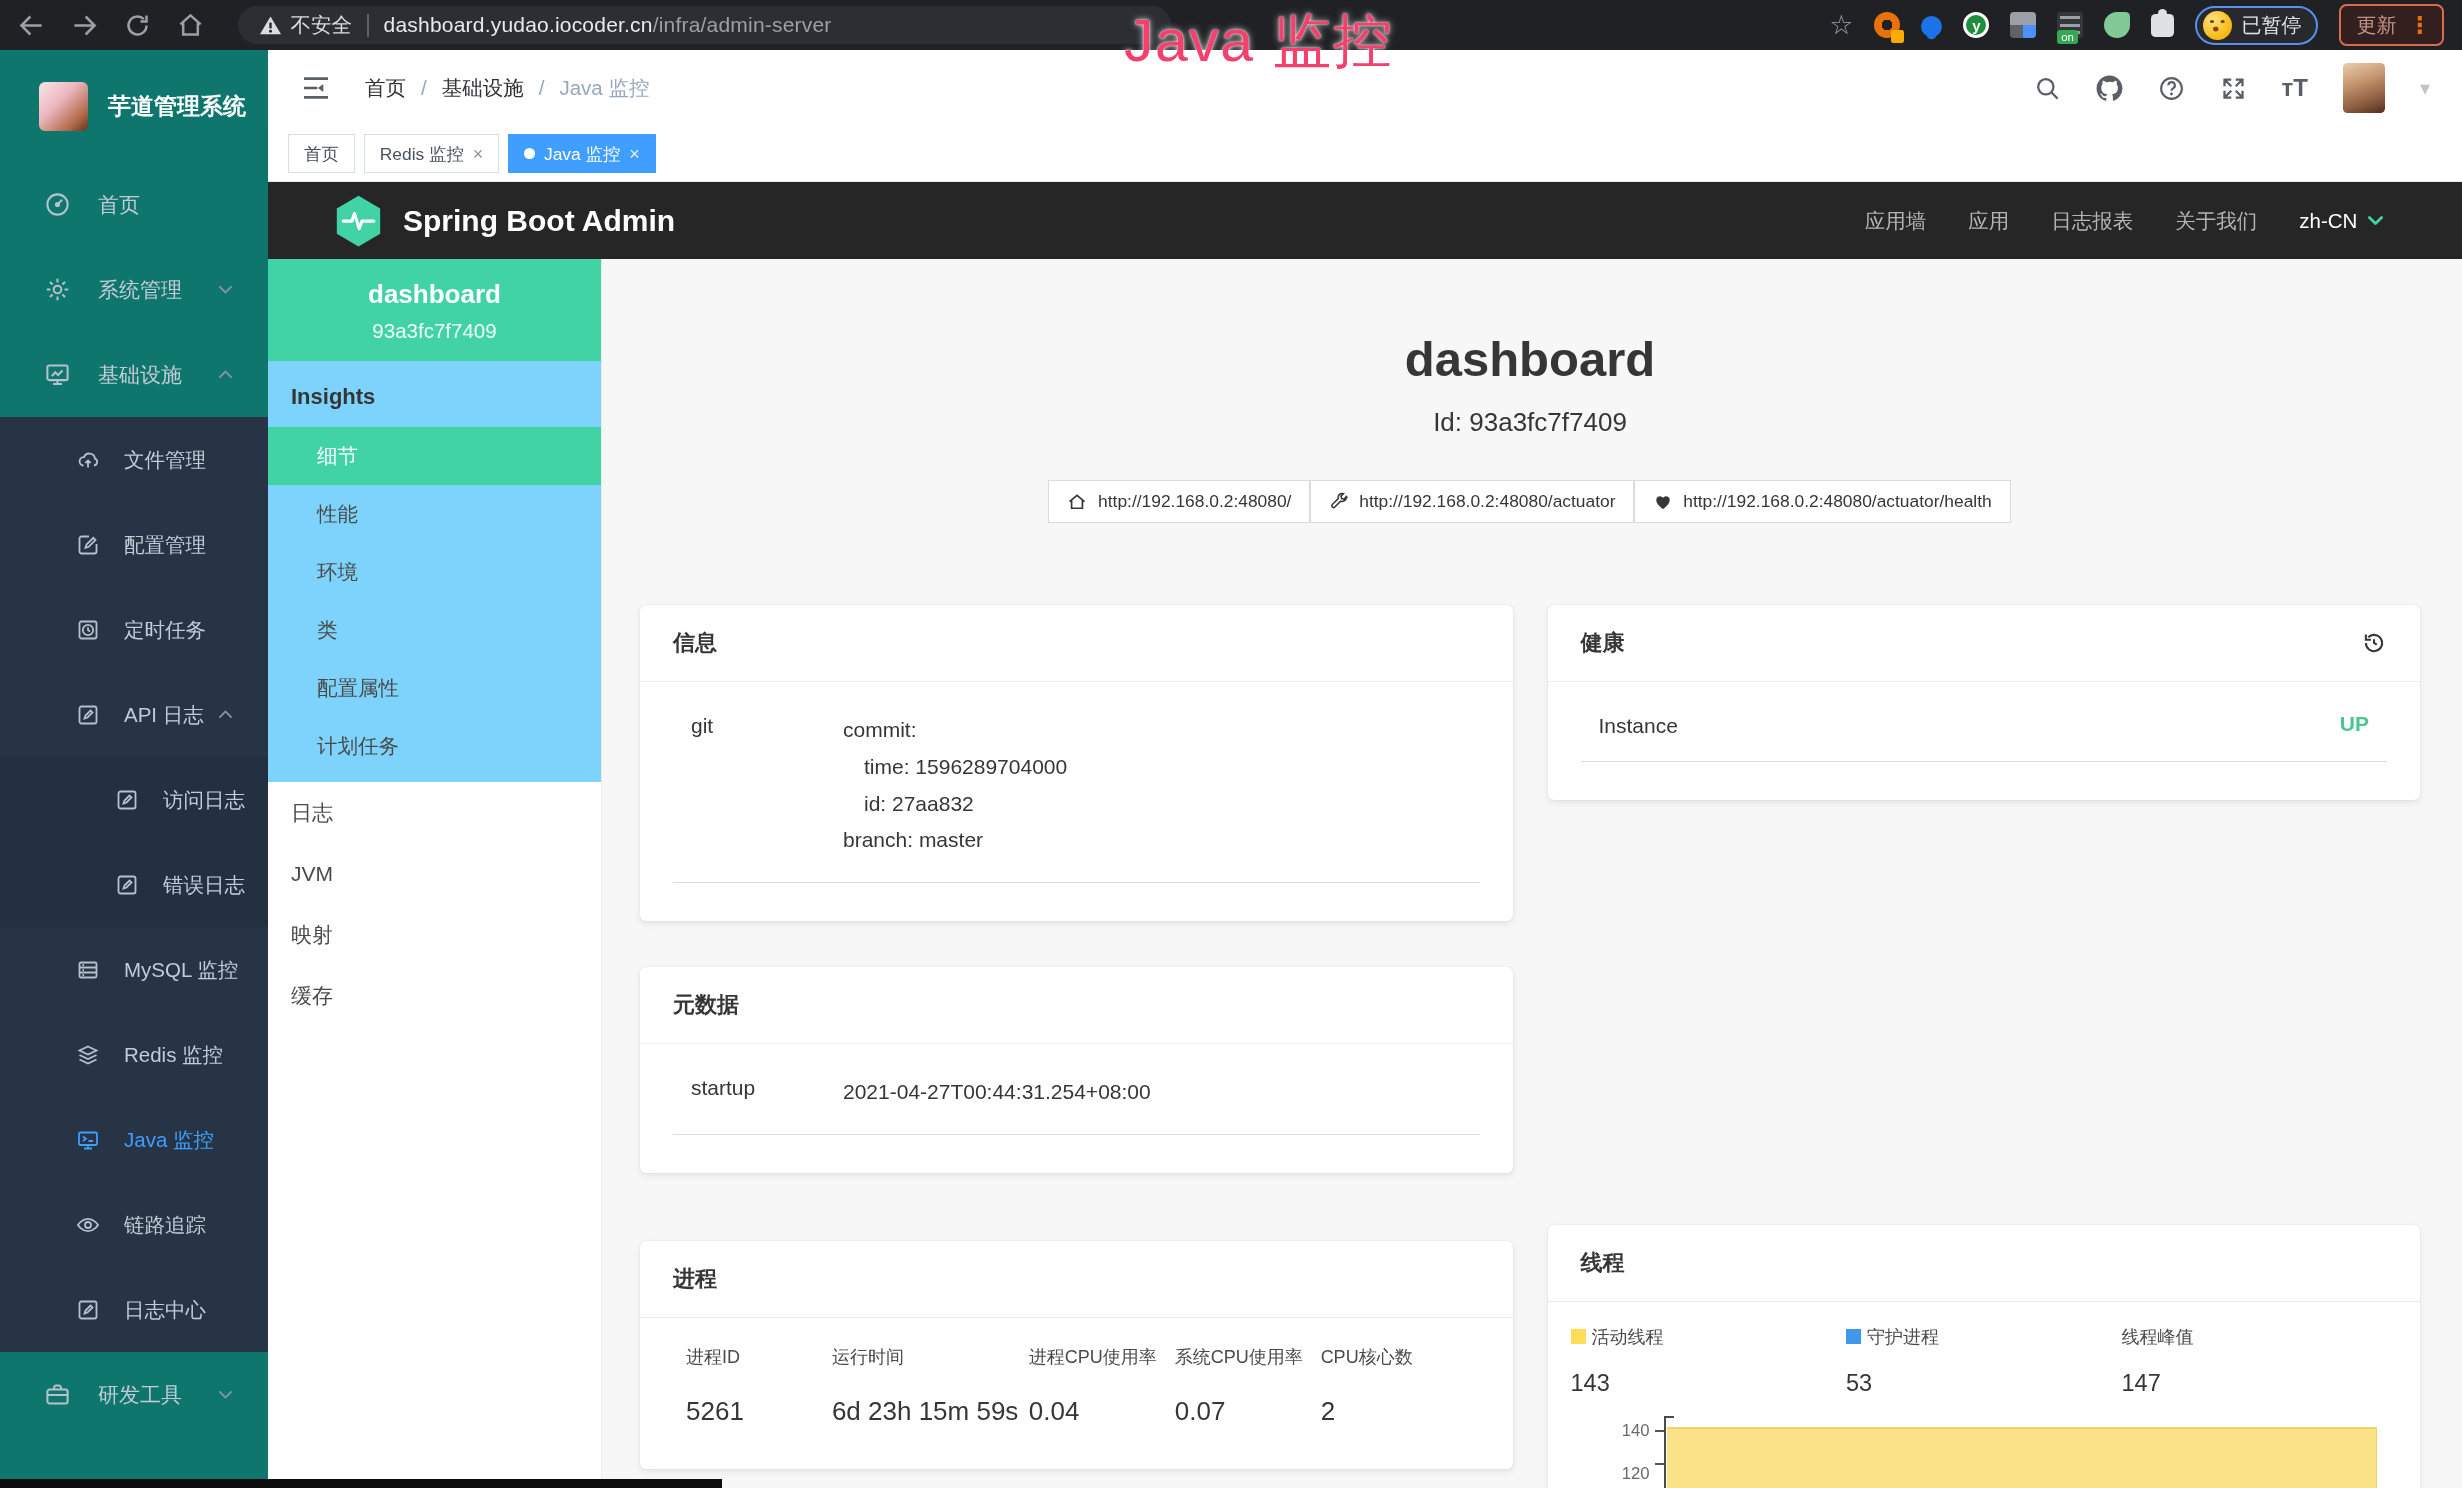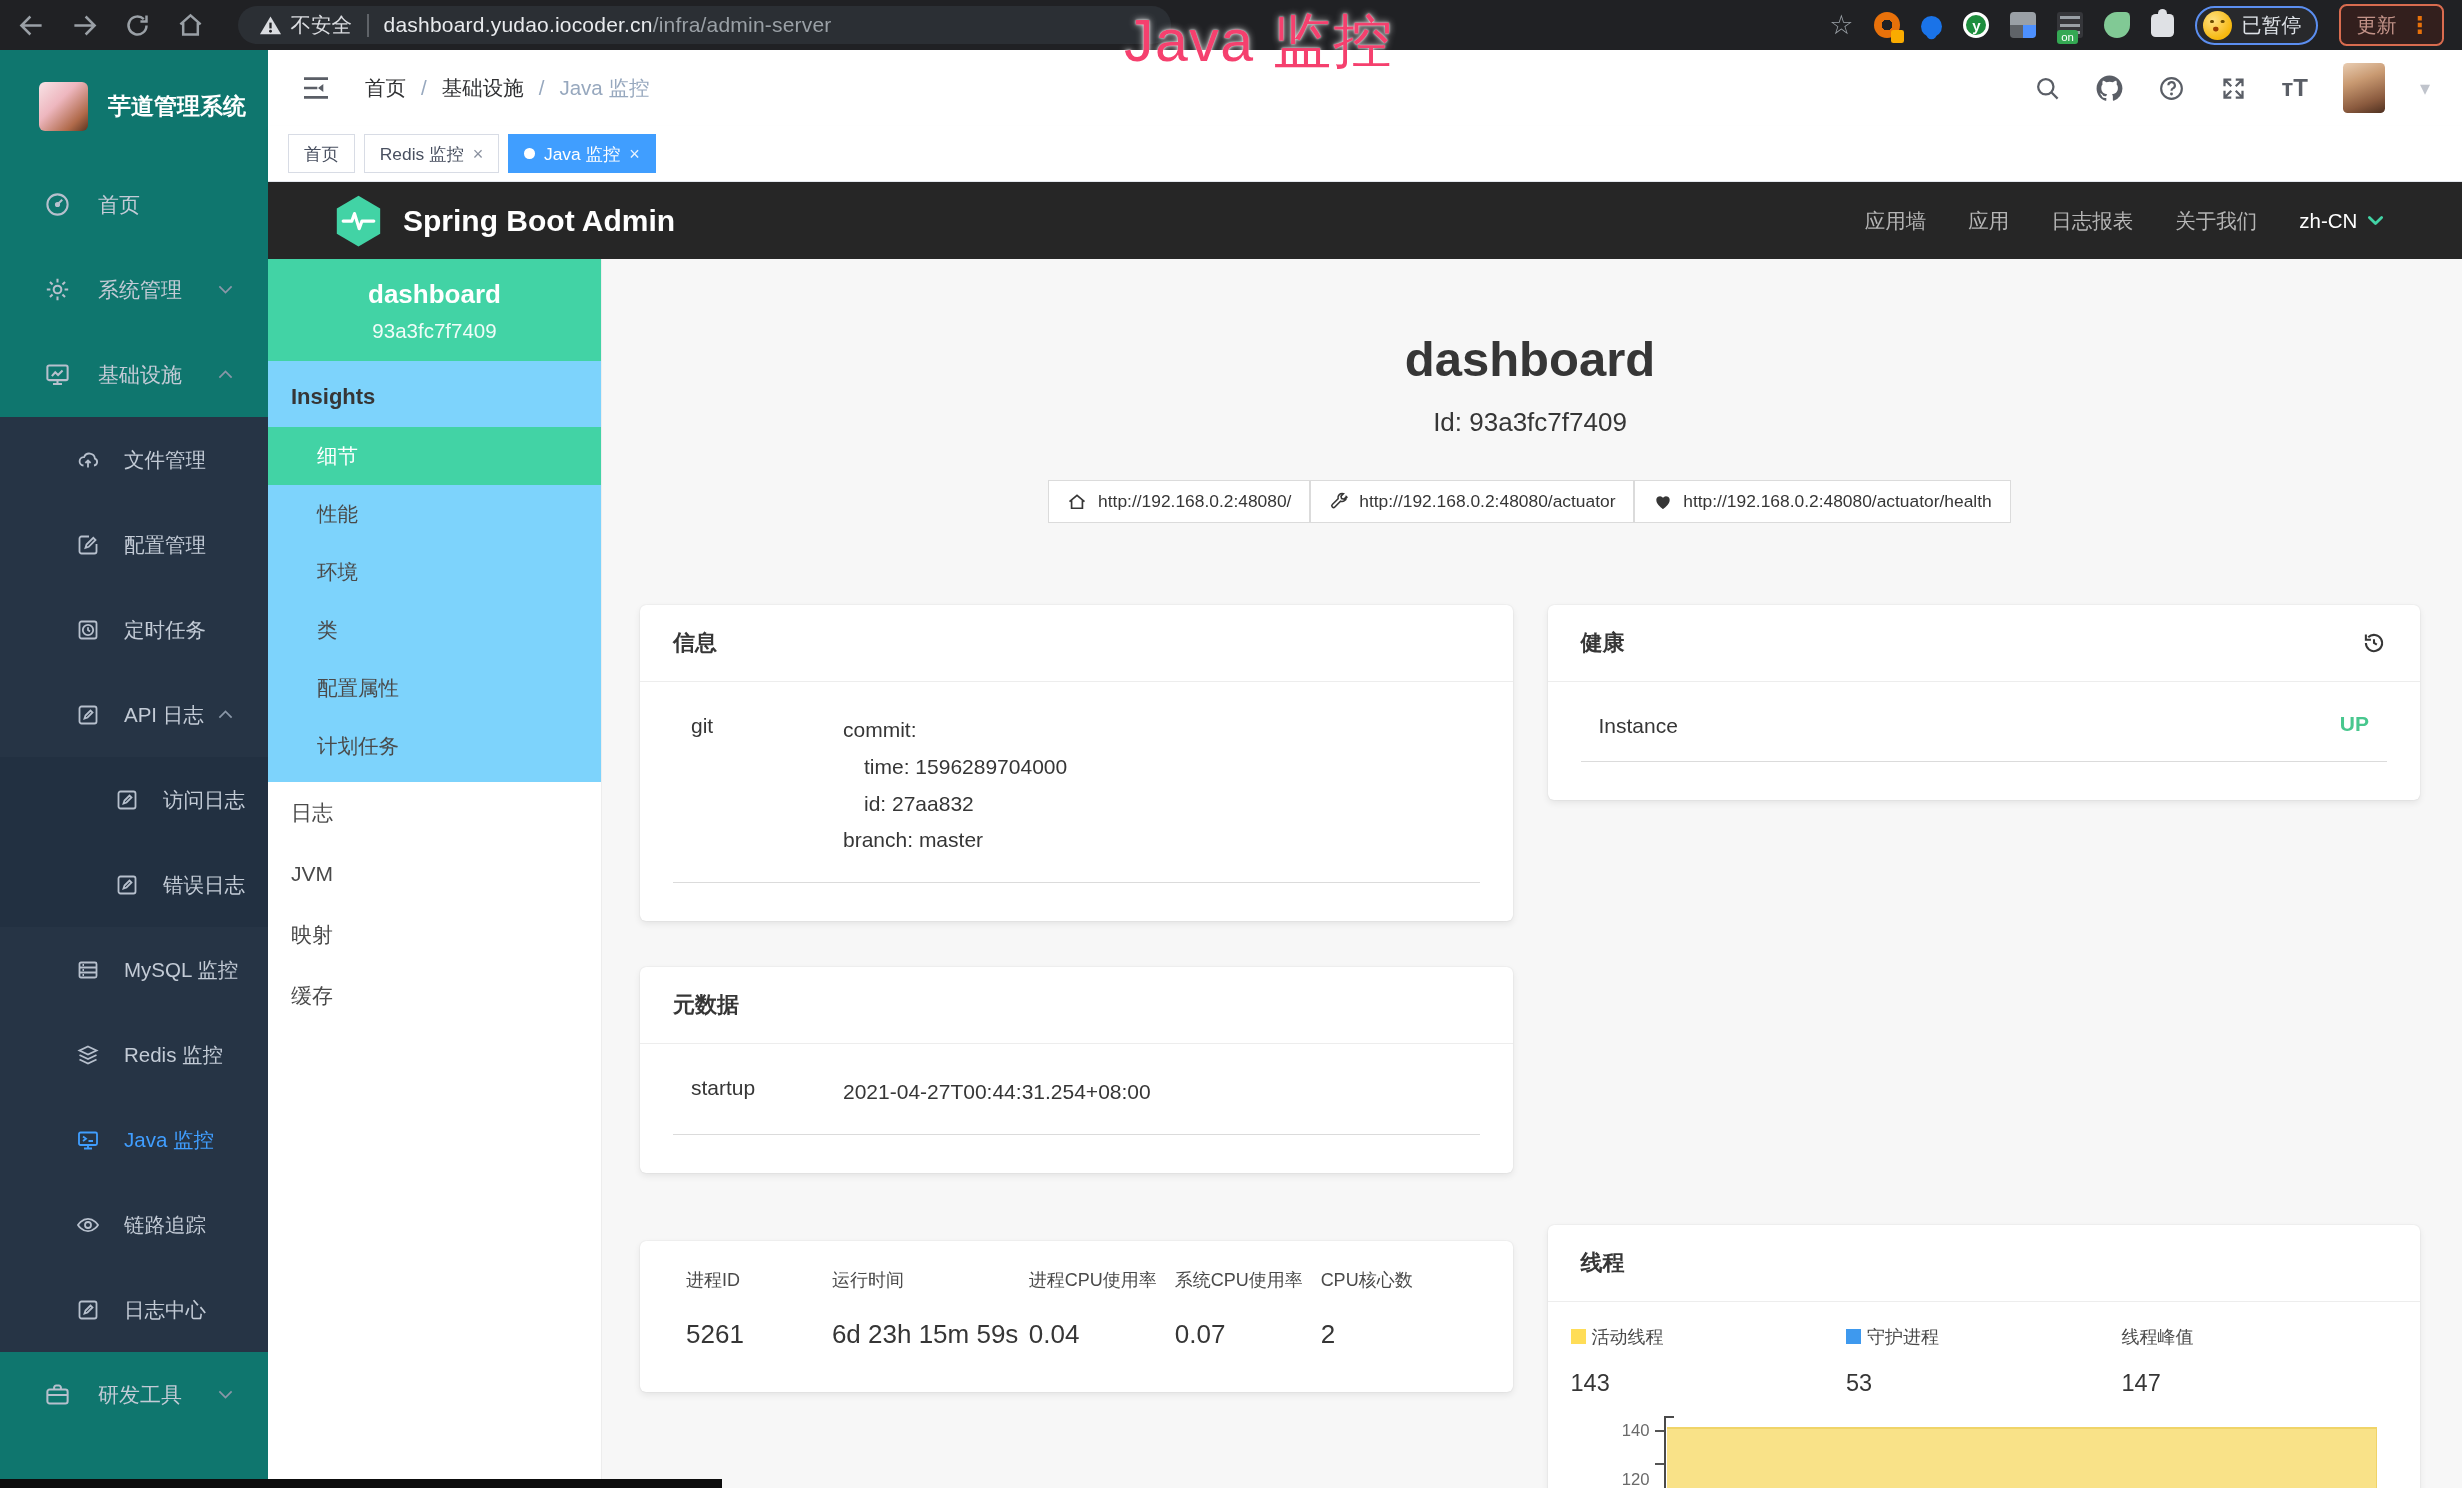--- a/index.html
+++ b/index.html
@@ -536,20 +536,23 @@
                 </div>
                 <div class="card-body">
                   <div class="kv-row">
                     <span class="kv-key">startup</span>
                     <div class="kv-val">2021-04-27T00:44:31.254+08:00</div>
                   </div>
                 </div>
               </section>
 
               <section class="card">
+                <div class="card-head">
+                  <span class="card-title">进程</span>
+                </div>
                 <div class="proc-body">
                   <div class="proc-head">
                     <div>进程ID</div>
                     <div>运行时间</div>
                     <div>进程CPU使用率</div>
                     <div>系统CPU使用率</div>
                     <div>CPU核心数</div>
                   </div>
                   <div class="proc-vals">
                     <div>5261</div>
@@ -603,21 +606,21 @@
                     </div>
                     <div class="lg-col">
                       <span class="lg-label">
                           <span>线程峰值</span>
                         </span>
                       <div class="lg-val">147</div>
                     </div>
                   </div>
                   <div class="chart">
                     <span class="ytick" style="top:-3px">140</span>
-                    <span class="ytick" style="top:46px">120</span>
+                    <span class="ytick" style="top:40px">120</span>
                     <span class="ytick" style="top:64px">100</span>
                     <span class="tickmark" style="top:6px"></span>
                     <span class="tickmark" style="top:39px"></span>
 
                     <span class="axis"></span>
                     <span class="axis-cap"></span>
                     <div class="area"></div>
                   </div>
                 </div>
               </section>

